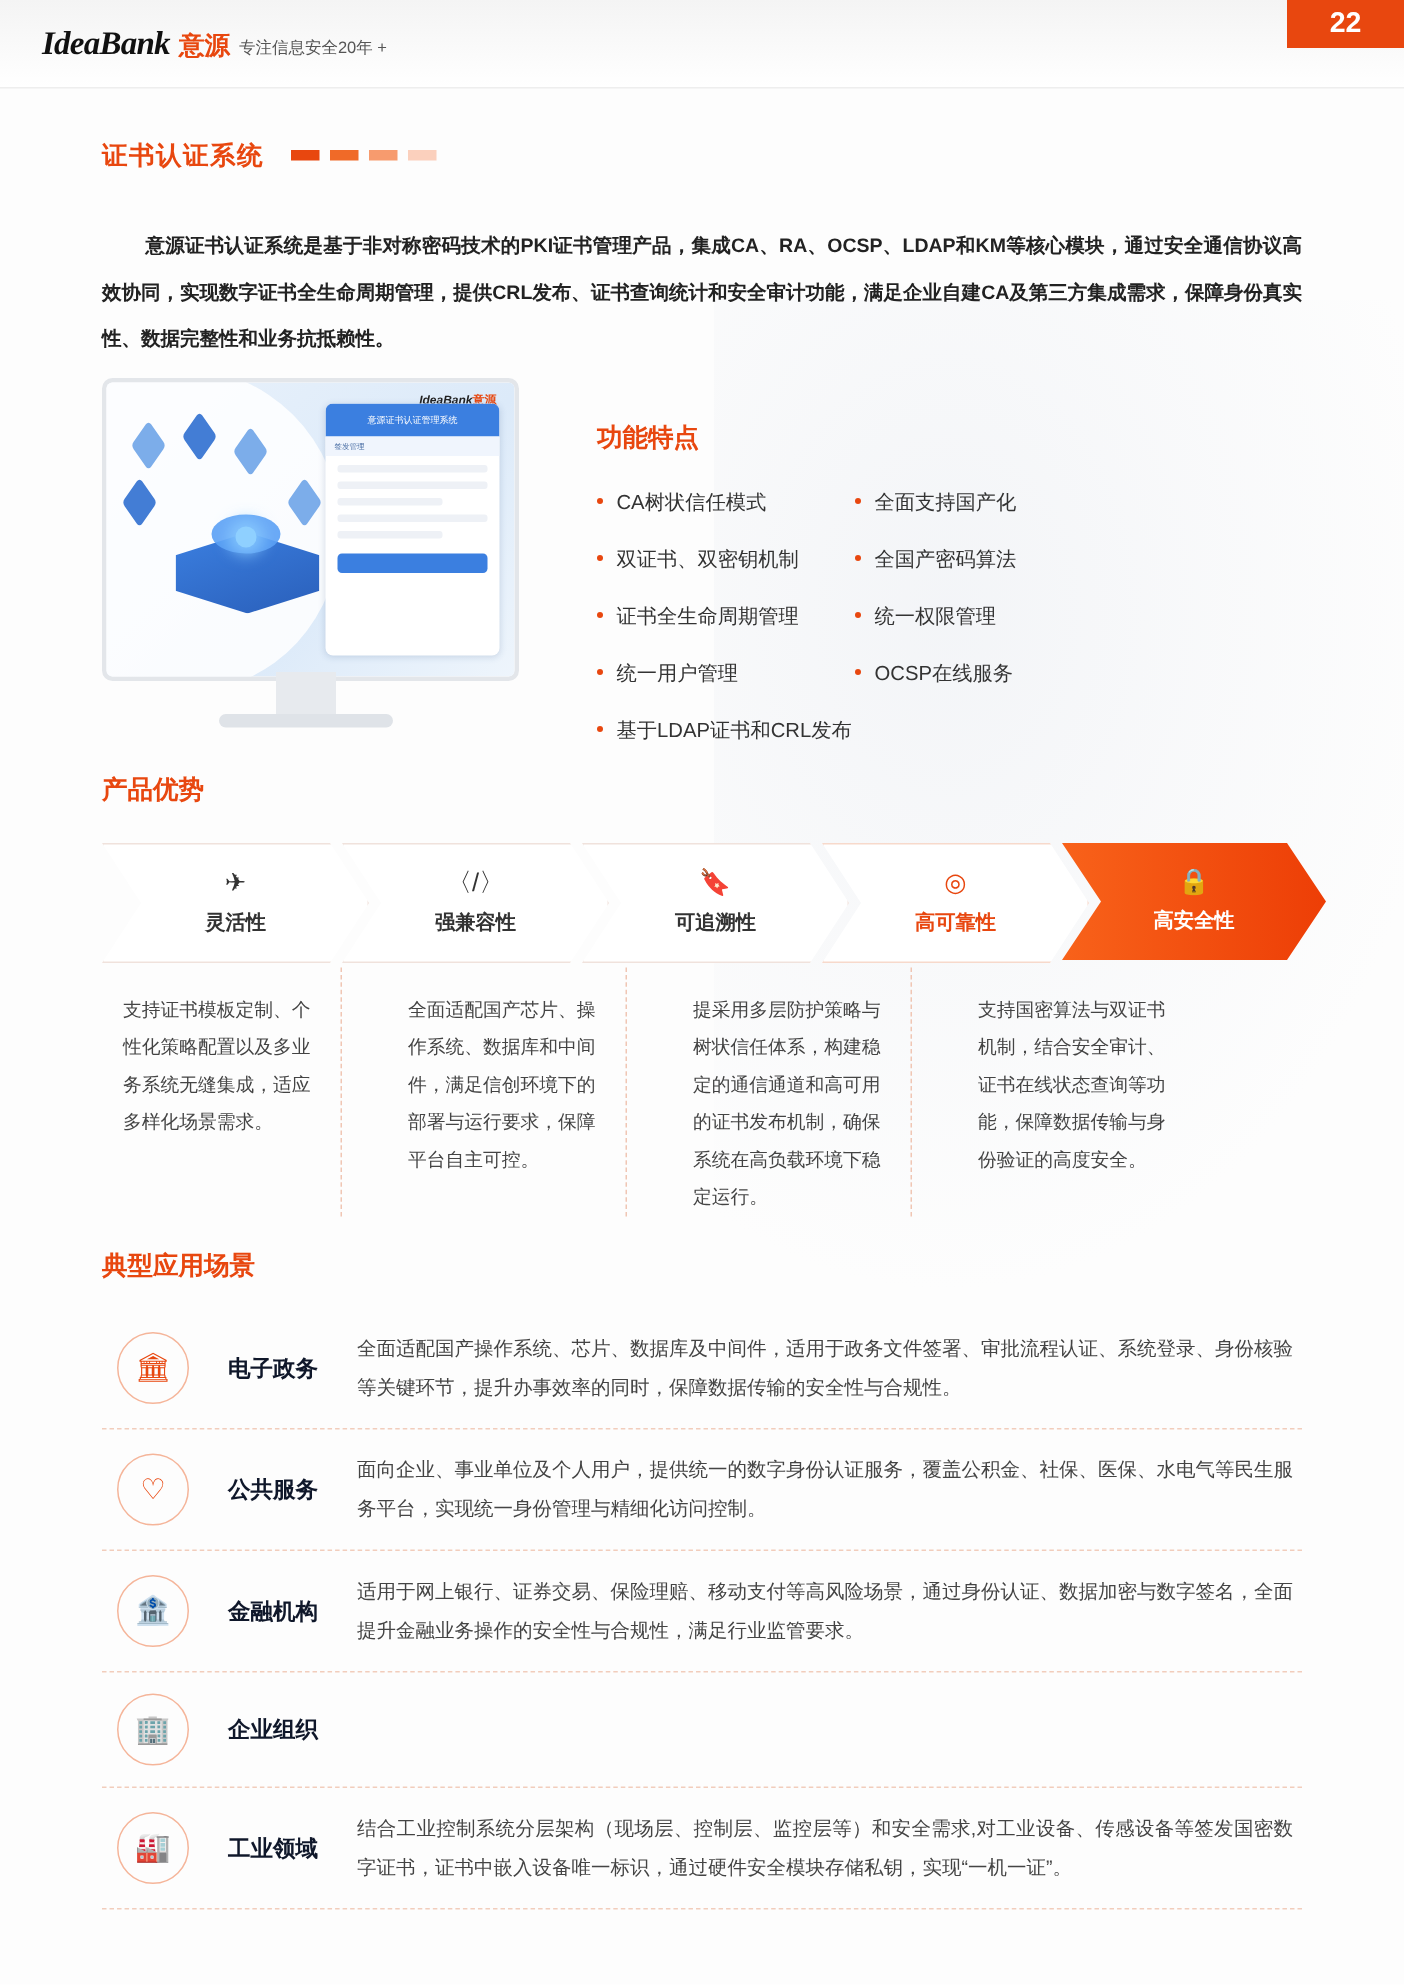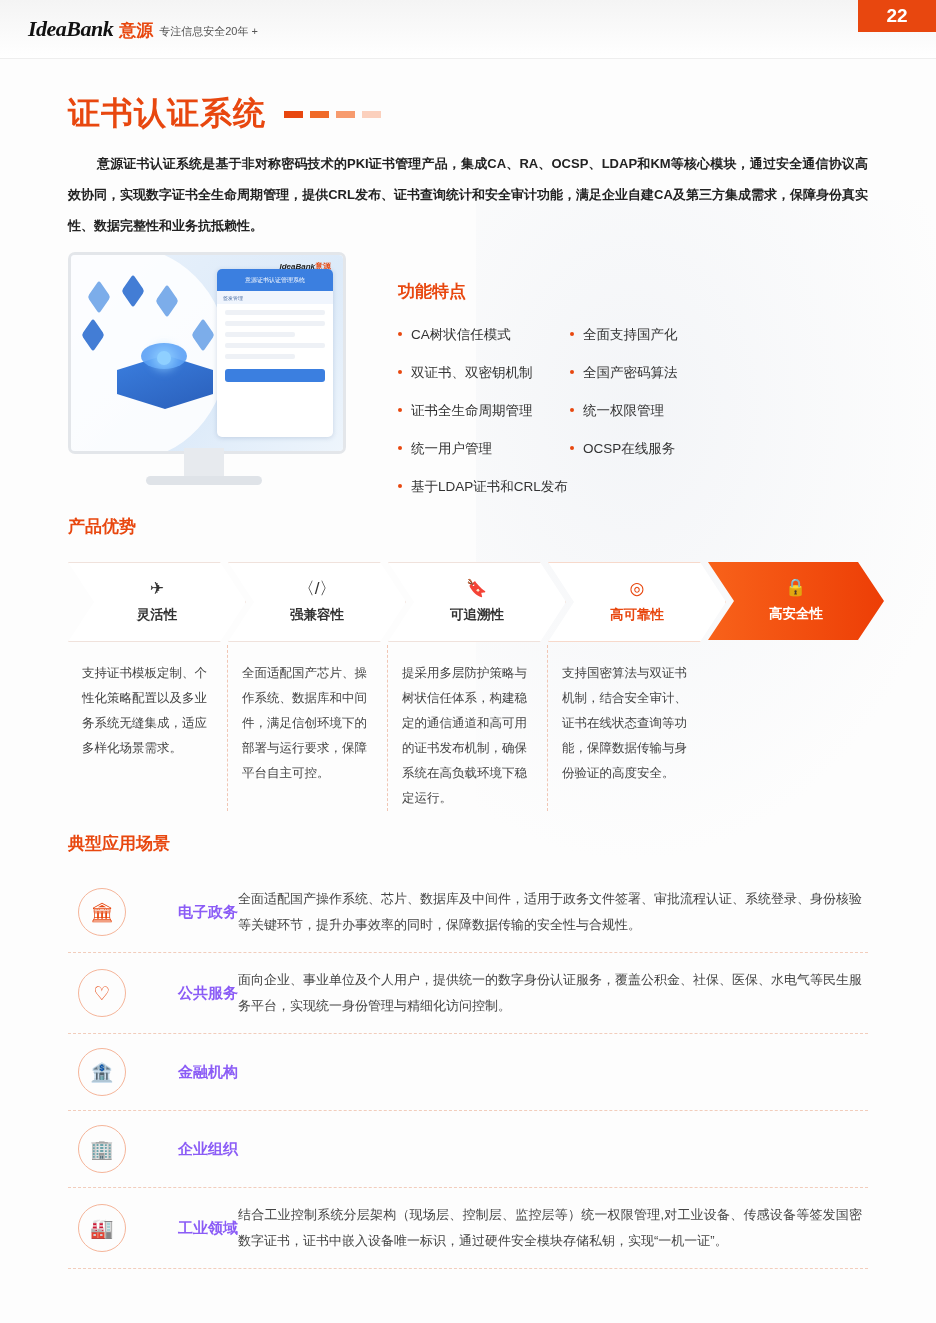--- a/index.html
+++ b/index.html
@@ -17,21 +17,21 @@
   .header{position:relative;height:58px;background:linear-gradient(180deg,#f4f4f4 0%,#ffffff 100%);border-bottom:1px solid #eee;}
   .logo{position:absolute;left:28px;top:16px;display:flex;align-items:flex-end;gap:6px;}
   .logo-main{font-size:22px;font-weight:bold;font-style:italic;color:#111;letter-spacing:-.5px;font-family:"Liberation Serif",serif;}
   .logo-cn{font-size:17px;font-weight:bold;color:#e8470f;font-family:"DejaVu Sans",sans-serif;}
   .logo-tag{font-size:11px;color:#555;padding-bottom:3px;}
   .page-num{position:absolute;right:0;top:0;width:78px;height:32px;background:#e8470f;color:#fff;
     display:flex;align-items:center;justify-content:center;font-size:19px;font-weight:bold;}
 
   
   .title-row{position:absolute;left:68px;top:92px;display:flex;align-items:center;gap:18px;}
-  .main-title{font-size:32px;font-weight:bold;color:#e8470f;letter-spacing:1px;}
+  .main-title{font-size:17px;font-weight:bold;color:#e8470f;letter-spacing:1px;}
   .dashes{display:flex;align-items:center;gap:7px;}
   .dash{height:7px;width:19px;}
   .d1{background:#e8470f;} .d2{background:#f06a28;} .d3{background:#f79b6e;} .d4{background:#fbd0bd;}
 
   
   .intro{position:absolute;left:68px;top:148px;width:800px;font-size:13px;line-height:31px;color:#222;text-align:justify;text-indent:29px;font-weight:bold;}
 
   
   .illus{position:absolute;left:68px;top:252px;width:290px;height:250px;}
   .mon-body{position:absolute;left:0;top:0;width:272px;height:196px;background:#fff;border:3px solid #e3e6ea;border-radius:7px;overflow:hidden;}
@@ -65,32 +65,32 @@
   
   .sec-title{position:absolute;font-size:17px;font-weight:bold;color:#e8470f;}
   .adv-title{left:68px;top:515px;}
   .arrows{position:absolute;left:68px;top:562px;width:800px;height:78px;}
   .arr{position:absolute;top:0;height:78px;display:flex;flex-direction:column;align-items:center;justify-content:center;gap:9px;}
   .arr .ico{font-size:17px;line-height:1;}
   .arr .lbl{font-size:13.5px;font-weight:bold;}
   .arr-g{background:#fff;border:1px solid #f0e2dc;}
   .arrow-shape{position:absolute;top:0;height:78px;
     clip-path:polygon(0 0, calc(100% - 26px) 0, 100% 50%, calc(100% - 26px) 100%, 0 100%, 26px 50%);}
-  .cols{position:absolute;left:68px;top:645px;width:800px;display:flex;}
+  .cols{position:absolute;left:68px;top:645px;width:800px;display:flex;gap:30px;}
   .col{width:160px;padding:16px 14px 0 14px;box-sizing:border-box;font-size:12.5px;line-height:25px;color:#444;border-right:1px dashed #f0c6b4;}
   .col:last-child{border-right:none;}
 
   
   .scn-title{left:68px;top:832px;}
   .scn-list{position:absolute;left:68px;top:872px;width:800px;}
   .scn{display:flex;align-items:center;padding:14px 0;border-bottom:1px dashed #f2cdbc;}
   .scn:last-child{border-bottom:1px dashed #f2cdbc;}
   .scn-ico{width:46px;height:46px;border-radius:50%;border:1px solid #f5b59a;display:flex;align-items:center;justify-content:center;
     color:#e8470f;font-size:19px;flex:0 0 46px;margin-left:10px;}
-  .scn-name{width:112px;font-size:15px;font-weight:bold;color:#8b5cf6;text-align:right;flex:0 0 112px;}
+  .scn-name{width:112px;font-size:15px;font-weight:bold;color:#0f172a;text-align:center;flex:0 0 112px;}
   .scn-txt{flex:1;font-size:13px;line-height:26px;color:#444;text-align:justify;padding-right:6px;}
 
   
   .bg-swoosh{position:absolute;right:-60px;top:200px;width:520px;height:700px;
     background:radial-gradient(ellipse at 30% 30%, rgba(235,238,243,.55), rgba(255,255,255,0) 65%);
     pointer-events:none;}
 </style>
 </head>
 <body>
 
@@ -208,24 +208,25 @@
       <div class="scn-txt">全面适配国产操作系统、芯片、数据库及中间件，适用于政务文件签署、审批流程认证、系统登录、身份核验等关键环节，提升办事效率的同时，保障数据传输的安全性与合规性。</div>
     </div>
     <div class="scn">
       <div class="scn-ico">♡</div>
       <div class="scn-name">公共服务</div>
       <div class="scn-txt">面向企业、事业单位及个人用户，提供统一的数字身份认证服务，覆盖公积金、社保、医保、水电气等民生服务平台，实现统一身份管理与精细化访问控制。</div>
     </div>
     <div class="scn">
       <div class="scn-ico">🏦</div>
       <div class="scn-name">金融机构</div>
+      <div class="scn-txt">适用于网上银行、证券交易、保险理赔、移动支付等高风险场景，通过身份认证、数据加密与数字签名，全面提升金融业务操作的安全性与合规性，满足行业监管要求。</div>
     </div>
     <div class="scn">
       <div class="scn-ico">🏢</div>
       <div class="scn-name">企业组织</div>
     </div>
     <div class="scn">
       <div class="scn-ico">🏭</div>
       <div class="scn-name">工业领域</div>
-      <div class="scn-txt">结合工业控制系统分层架构（现场层、控制层、监控层等）统一权限管理,对工业设备、传感设备等签发国密数字证书，证书中嵌入设备唯一标识，通过硬件安全模块存储私钥，实现“一机一证”。</div>
+      <div class="scn-txt">结合工业控制系统分层架构（现场层、控制层、监控层等）和安全需求,对工业设备、传感设备等签发国密数字证书，证书中嵌入设备唯一标识，通过硬件安全模块存储私钥，实现“一机一证”。</div>
     </div>
   </div>
 </div>
 
 </body></html>

